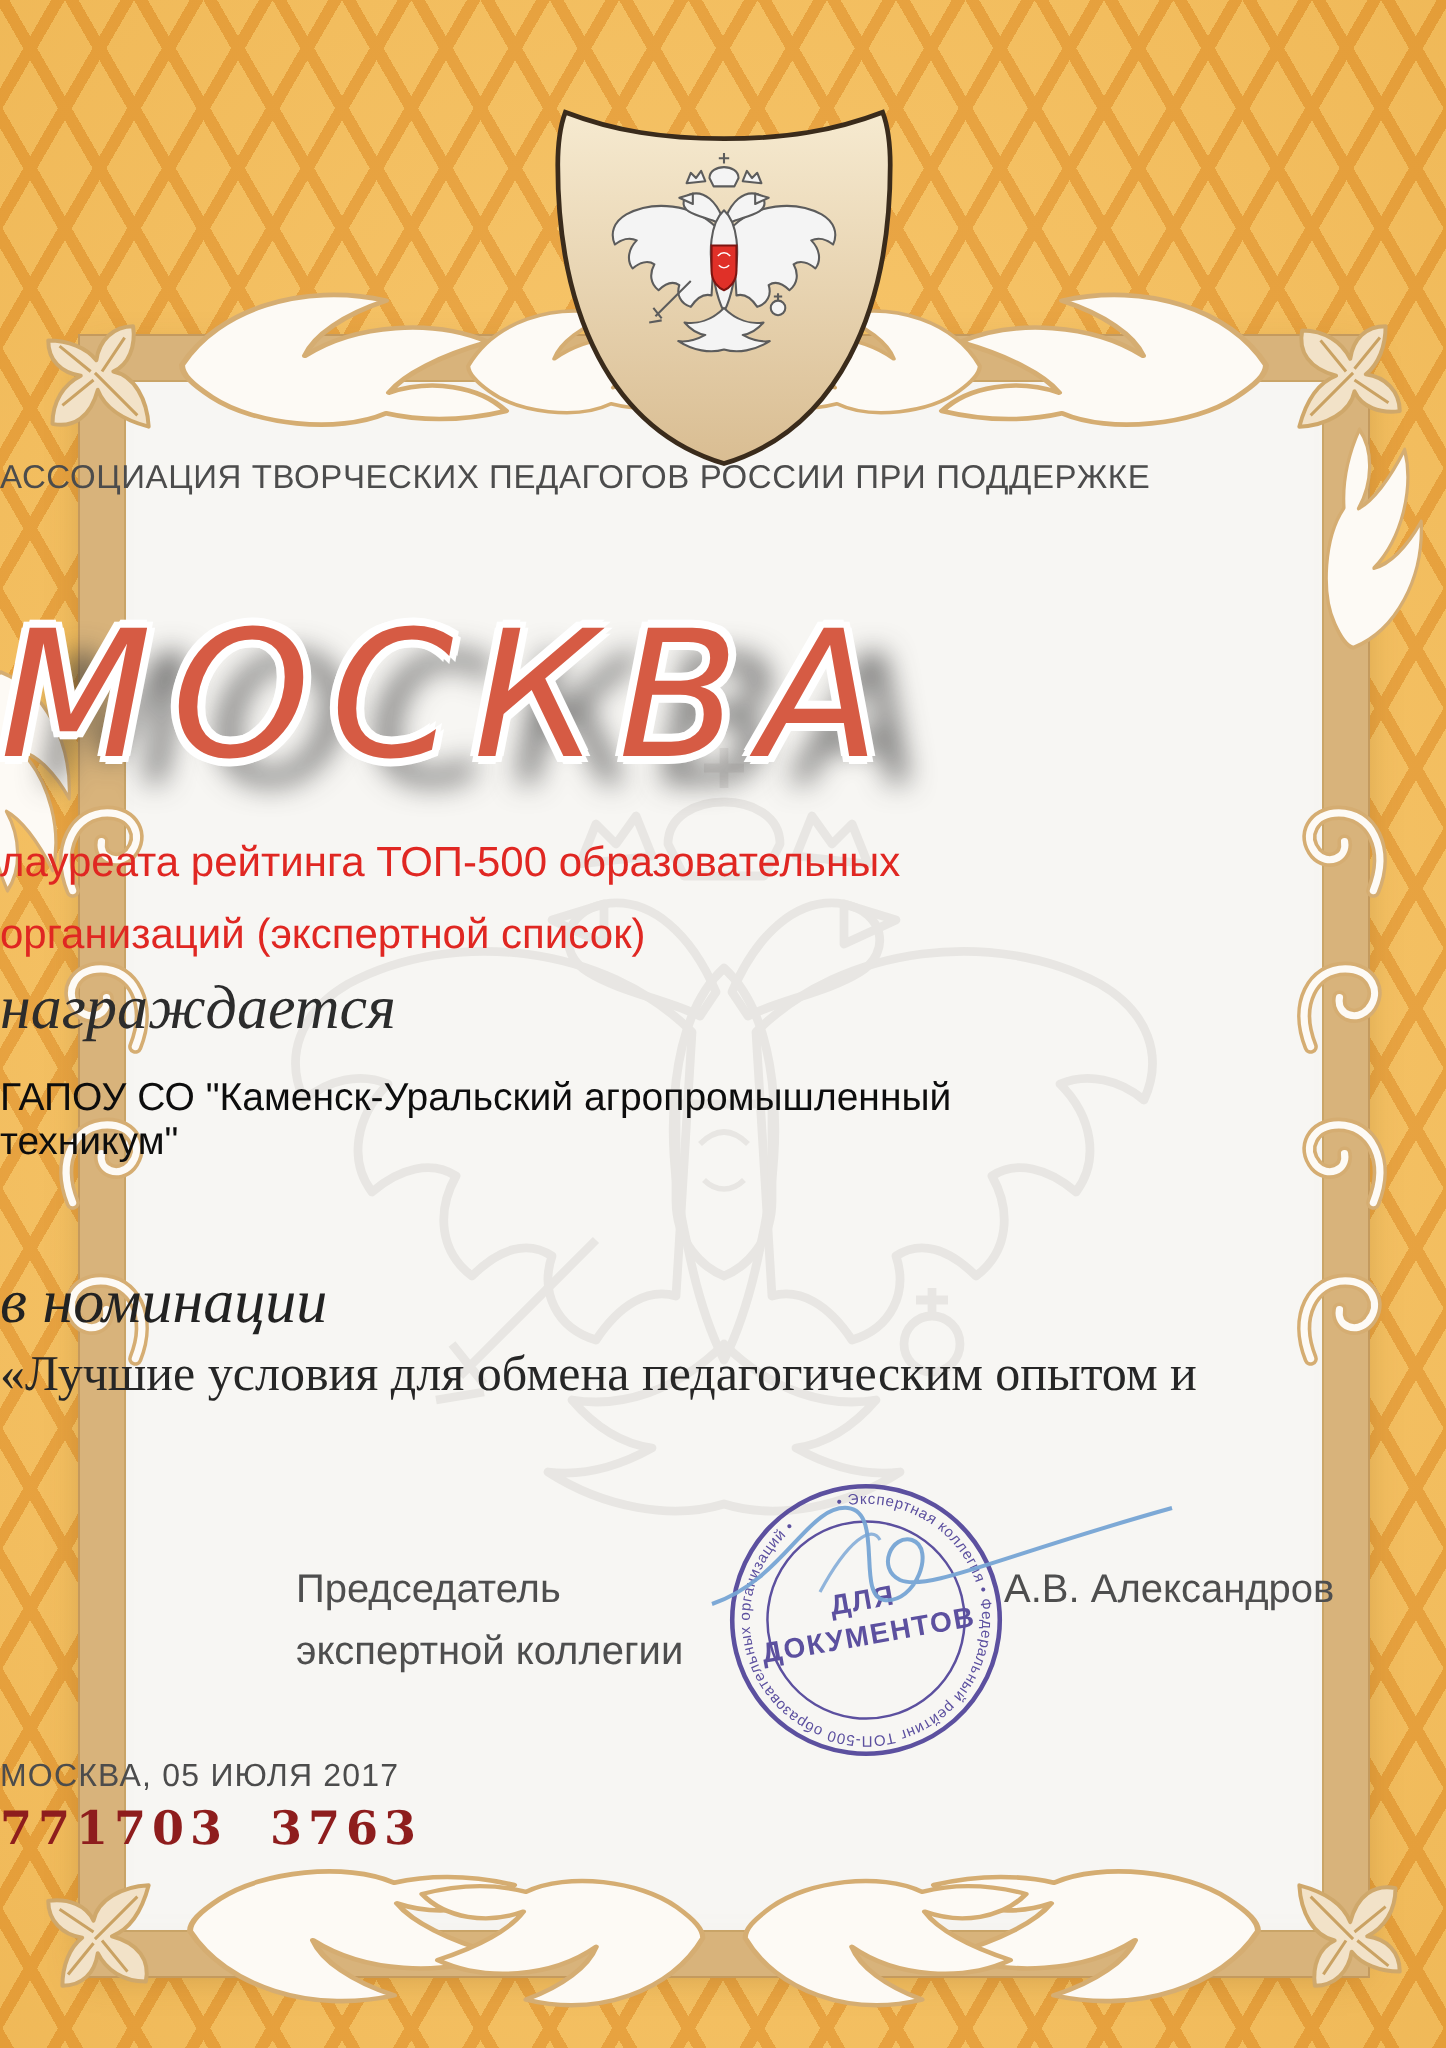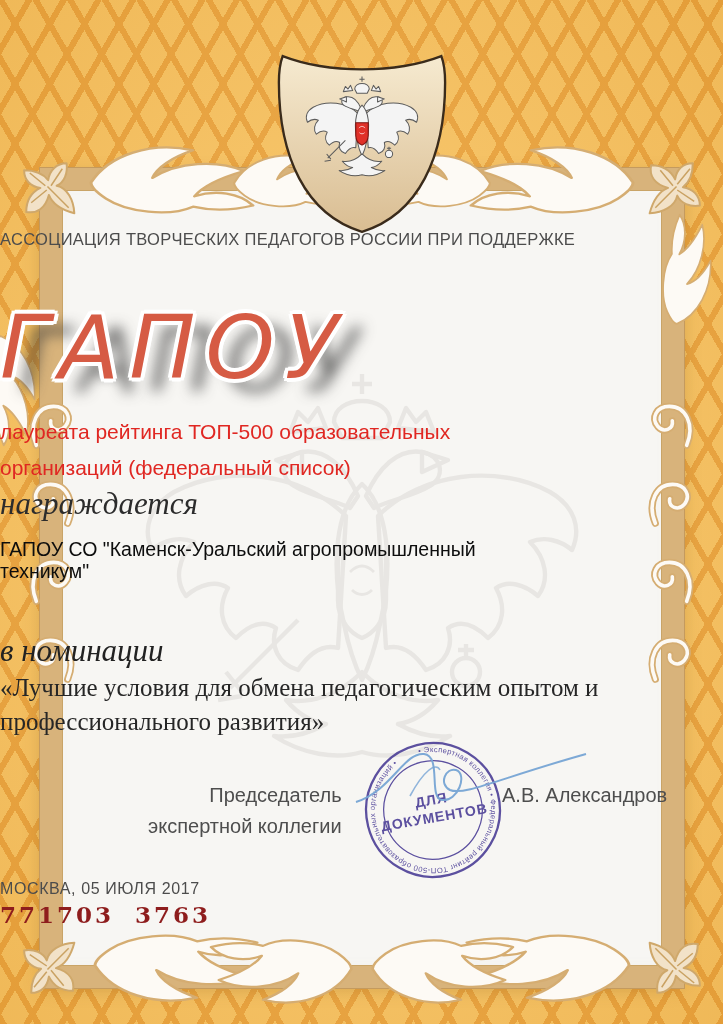--- a/index.html
+++ b/index.html
@@ -22,21 +22,21 @@
   .title{top:300px;font-family:"DejaVu Sans",sans-serif;font-style:italic;font-weight:400;
          font-size:88px;line-height:95px;letter-spacing:10px;color:#d65b44;
          text-shadow:-3px -3px 0 #fff,3px -3px 0 #fff,-3px 3px 0 #fff,3px 3px 0 #fff,
                      -4px 0 0 #fff,4px 0 0 #fff,0 -4px 0 #fff,0 4px 0 #fff,
                      20px 13px 14px rgba(55,55,55,.78);}
   .subtitle{top:414px;font-size:21px;line-height:36px;color:#e02722;font-weight:400;}
   .award-word{top:486px;font-family:"Liberation Serif",serif;font-style:italic;font-size:31px;color:#2c2c2c;}
   .recipient{top:538px;font-size:19.5px;line-height:22px;color:#0d0d0d;}
   .nom-label{top:633px;font-family:"Liberation Serif",serif;font-style:italic;font-size:31px;color:#222;}
   .nom-quote{top:671px;font-family:"Liberation Serif",serif;font-size:25px;line-height:34px;color:#262626;}
-  .role{left:148px;top:780px;font-size:20px;line-height:31px;color:#4e4e4e;text-align:right;}
+  .role{left:148px;top:780px;font-size:20px;line-height:31px;color:#4e4e4e;text-align:left;}
   .signer{left:502px;top:784px;font-size:20px;color:#4e4e4e;text-align:center;}
   .citydate{top:880px;font-size:16px;letter-spacing:.6px;color:#4c4c4c;}
   .serial{top:901px;font-family:"DejaVu Serif",serif;font-weight:700;font-size:23px;
           letter-spacing:3px;word-spacing:10px;color:#8e1d1d;}
   svg text{font-family:"Liberation Sans",sans-serif;}
 </style>
 </head>
 <body>
 
 <svg width="0" height="0" style="position:absolute" aria-hidden="true">
@@ -122,39 +122,38 @@
   <path d="M6,6 C32,16 58,20 90,20 C122,20 148,16 174,6 C177,14 178,22 178,34 C178,112 150,174 90,192 C30,174 2,112 2,34 C2,22 3,14 6,6 Z" fill="url(#crestG)" stroke="#3a2b1b" stroke-width="2.5"></path>
   <g transform="translate(24,26) scale(0.55)">
     <use href="#eagle"></use>
   </g>
 </svg>
 
 <div class="t-center assoc">
   <div>АССОЦИАЦИЯ ТВОРЧЕСКИХ ПЕДАГОГОВ РОССИИ ПРИ ПОДДЕРЖКЕ</div>
 </div>
 
-<div class="t-center title">ГАПОУ</div>
+<div class="t-center title">МОСКВА</div>
 
 <div class="t-center subtitle">
   <div>лауреата рейтинга ТОП-500 образовательных</div>
-  <div>организаций (федеральный список)</div>
+  <div>организаций (экспертной список)</div>
 </div>
 
 <div class="t-center award-word">награждается</div>
 
 <div class="t-center recipient">
   <div>ГАПОУ СО "Каменск-Уральский агропромышленный</div>
   <div>техникум"</div>
 </div>
 
 <div class="t-center nom-label">в номинации</div>
 
 <div class="t-center nom-quote">
   <div>«Лучшие условия для обмена педагогическим опытом и</div>
-  <div>профессионального развития»</div>
 </div>
 
 <div class="abs role">
   <div>Председатель</div>
   <div>экспертной коллегии</div>
 </div>
 
 <div class="abs signer">А.В. Александров</div>
 
 <svg class="abs" style="left:345px;top:722px;opacity:.92" width="176" height="176" viewBox="0 0 200 200">

